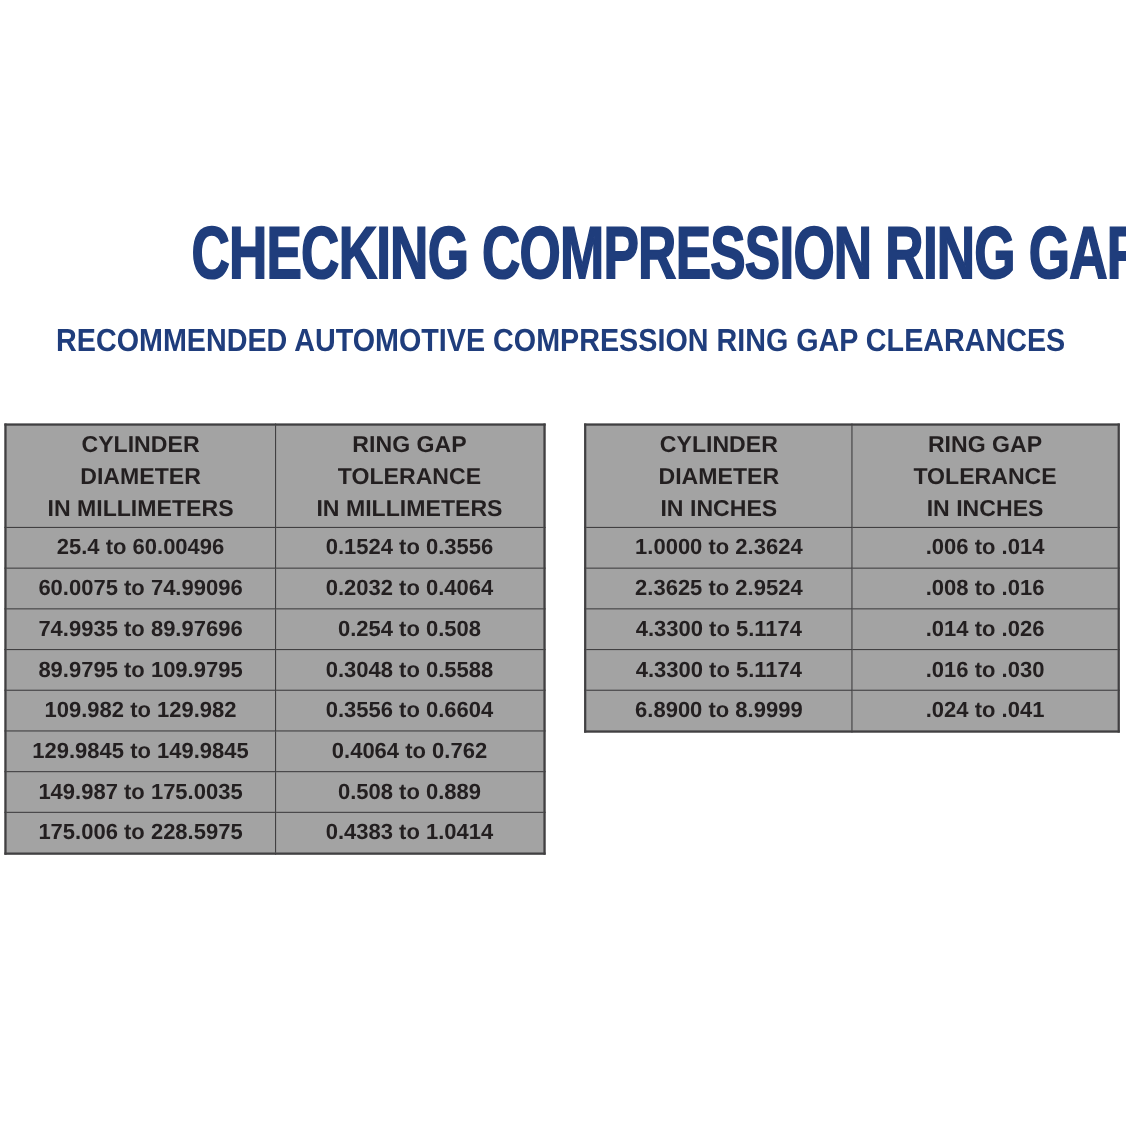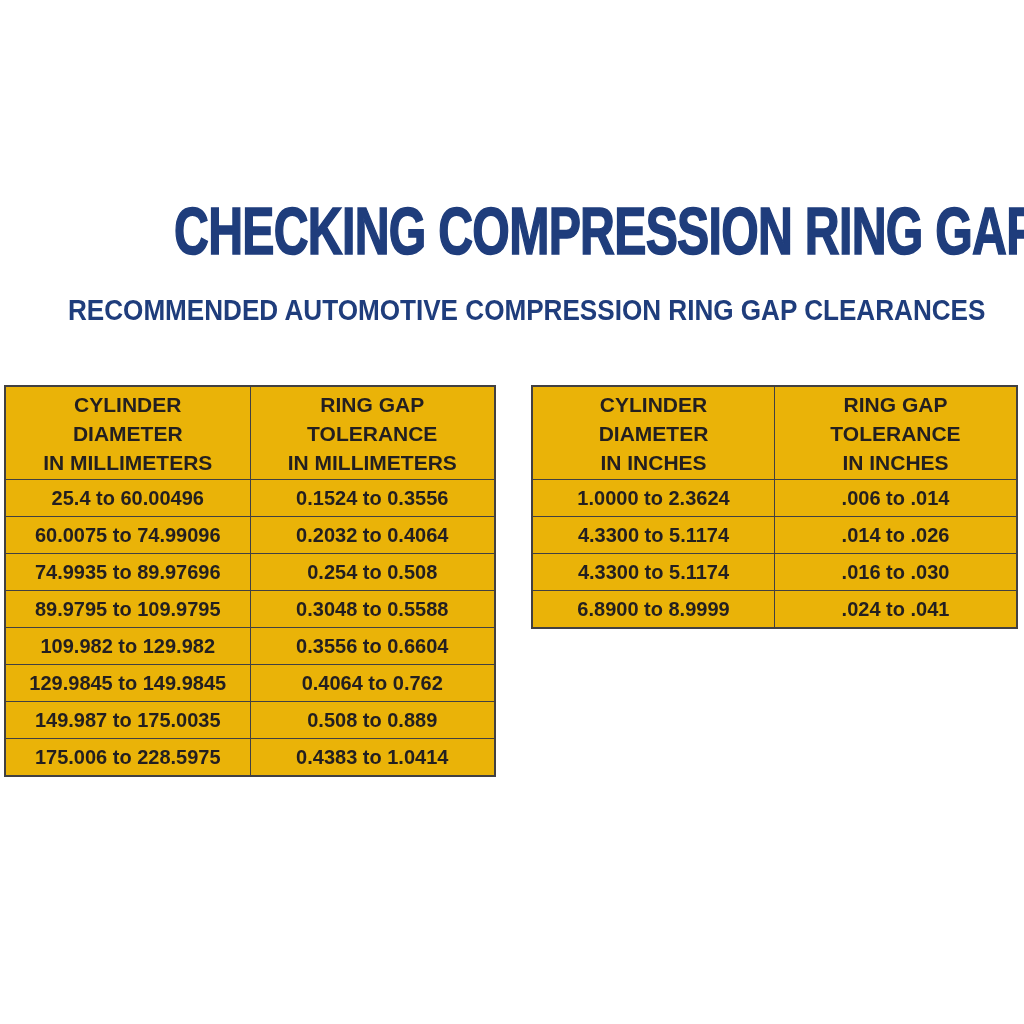--- a/index.html
+++ b/index.html
@@ -35,21 +35,20 @@
     transform: scaleX(0.72);
     transform-origin: center top;
     letter-spacing: -1px;
   }
   .subtitle-wrap {
     position: absolute;
     top: 296px;
     left: 0;
     width: 940px;
     text-align: center;
-    margin-left: 17px;
   }
   .subtitle-text {
     display: inline-block;
     white-space: nowrap;
     font-size: 29px;
     line-height: 1;
     font-weight: bold;
     color: #1f3d7c;
     transform: scaleX(0.90);
     transform-origin: center top;
@@ -61,21 +60,21 @@
     top: 385px;
     left: 4px;
     width: 1014px;
     display: flex;
     gap: 35px;
     align-items: flex-start;
   }
   table.spec {
     border-collapse: collapse;
     table-layout: fixed;
-    background: #eab308;
+    background: #a3a3a3;
     border: 2.5px solid #414042;
   }
   table.mm  { width: 492px; }
   table.inch { width: 487px; }
   table.spec th,
   table.spec td {
     border: 1.5px solid #414042;
     text-align: center;
     vertical-align: middle;
     padding: 0;
@@ -165,20 +164,24 @@
 TOLERANCE
 IN INCHES</th>
       </tr>
     </thead>
     <tbody>
       <tr>
         <td>1.0000 to 2.3624</td>
         <td>.006 to .014</td>
       </tr>
       <tr>
+        <td>2.3625 to 2.9524</td>
+        <td>.008 to .016</td>
+      </tr>
+      <tr>
         <td>4.3300 to 5.1174</td>
         <td>.014 to .026</td>
       </tr>
       <tr>
         <td>4.3300 to 5.1174</td>
         <td>.016 to .030</td>
       </tr>
       <tr>
         <td>6.8900 to 8.9999</td>
         <td>.024 to .041</td>

